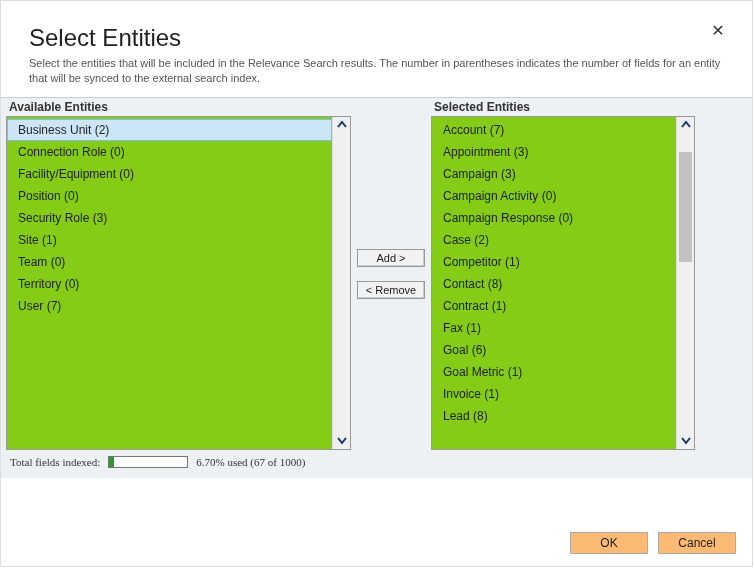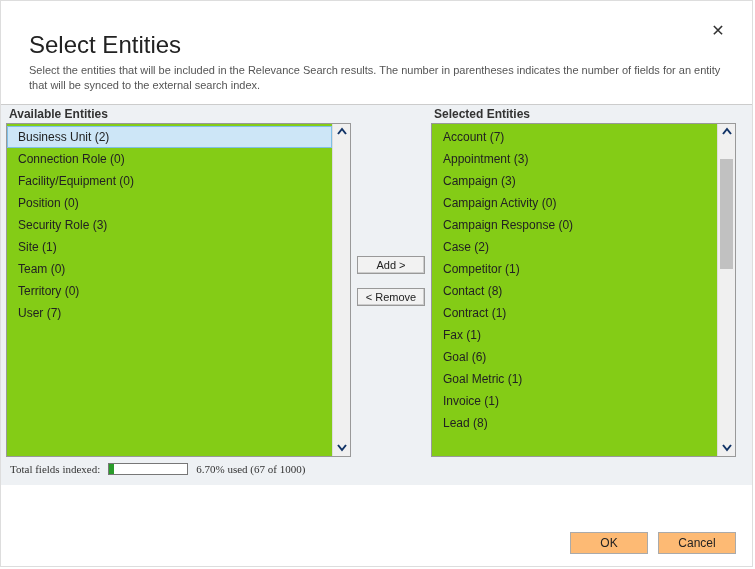--- a/index.html
+++ b/index.html
@@ -19,21 +19,21 @@
     flex-direction: column;
   }
   .header {
     padding: 14px 28px 10px 28px;
     position: relative;
   }
   .title {
     font-size: 24px;
     font-weight: 300;
     color: #222;
-    margin: 16px 0 4px 0;
+    margin: 9px 0 4px 0;
   }
   .subtitle {
     font-size: 11px;
     color: #555;
     line-height: 1.4;
     margin: 0;
   }
   .close {
     position: absolute;
     top: 20px;
@@ -62,21 +62,21 @@
     display: flex;
     align-items: stretch;
     height: 352px;
   }
   .col {
     display: flex;
     flex-direction: column;
   }
   .col.left { width: 345px; }
   .col.center { width: 80px; display:flex; flex-direction:column; justify-content:center; align-items:center; gap:14px;}
-  .col.right { width: 305px; }
+  .col.right { width: 264px; }
   .col-header {
     font-size: 12px;
     font-weight: bold;
     color: #333;
     padding: 2px 3px 2px 3px;
   }
   .listbox-wrap {
     border: 1px solid #999;
     background: #84cc16;
     flex: 1 1 auto;

